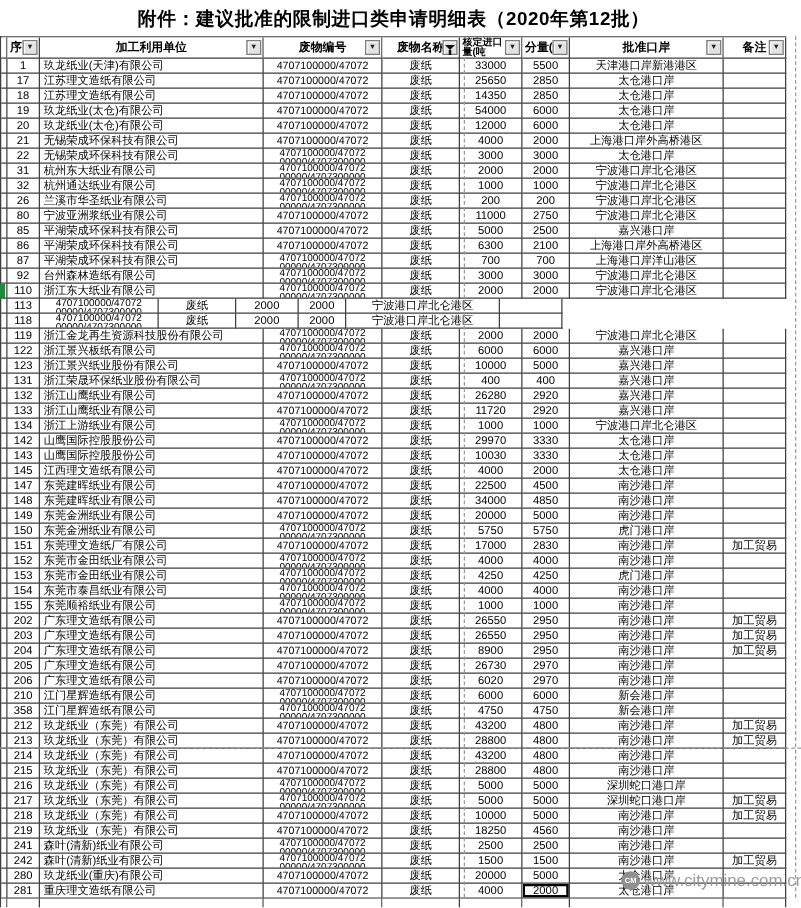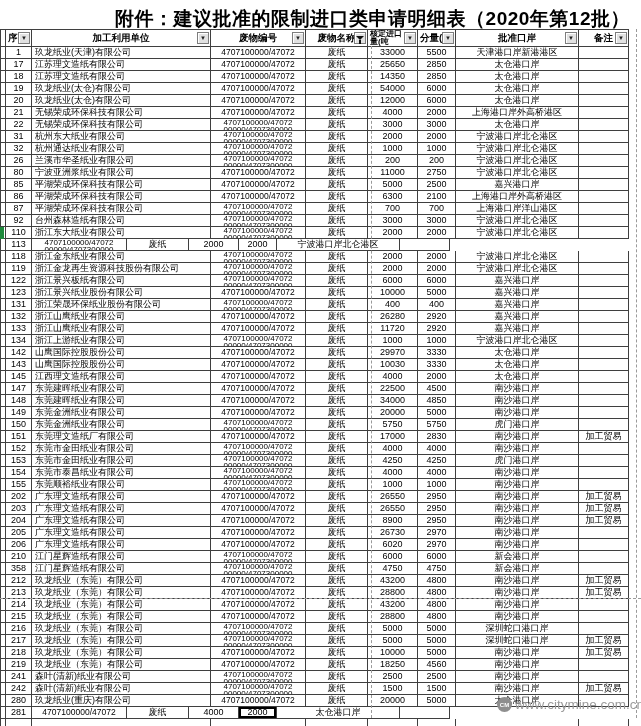--- a/index.html
+++ b/index.html
@@ -1,19 +1,19 @@
 <!DOCTYPE html>
 <html><head>
 <meta charset="utf-8">
 <style>
   html,body{margin:0;padding:0;background:#fff;}
   .stage{position:relative;width:641px;height:726px;background:#ffffff;overflow:hidden;
          font-family:"Liberation Sans",sans-serif;color:#000;}
-  .title{position:absolute;top:6px;left:0;width:630px;text-align:right;
-         font-weight:bold;font-size:19px;letter-spacing:.5px;}
+  .title{position:absolute;top:6px;left:0;width:630px;text-align:center;
+         font-weight:bold;font-size:15px;letter-spacing:.5px;}
   .tbl{position:absolute;top:29px;left:0;border-top:1px solid #3f3f3f;border-left:1px solid #3f3f3f;}
   .hrow,.row,.erow{display:flex;}
   .cell{box-sizing:border-box;border-right:1px solid #3f3f3f;border-bottom:1px solid #3f3f3f;
         overflow:hidden;white-space:nowrap;}
   .c0{width:5px;}  .c1{width:26px;} .c2{width:179px;} .c3{width:95px;}
   .c4{width:62px;} .c5{width:50px;} .c6{width:38px;}  .c7{width:123px;} .c8{width:50px;}
   .hrow{height:17px;}
   .hrow .cell{position:relative;font-weight:bold;font-size:9.5px;
               display:flex;align-items:center;justify-content:center;background:#fff;}
   .hrow .hl{justify-content:flex-start;padding-left:2px;}
@@ -292,21 +292,20 @@
           </div>
           <div class="cell c4">废纸</div>
           <div class="cell c5 num">2000</div>
           <div class="cell c6 num">2000</div>
           <div class="cell c7">宁波港口岸北仑港区</div>
           <div class="cell c8"></div>
         </div>
         <div class="row">
           <div class="cell c0"></div>
           <div class="cell c1 num">118</div>
-          <div class="cell c2 co">浙江金东纸业有限公司</div>
           <div class="cell c3 code wrap">
             <div>4707100000/47072</div>
             <div>00000/4707300000</div>
           </div>
           <div class="cell c4">废纸</div>
           <div class="cell c5 num">2000</div>
           <div class="cell c6 num">2000</div>
           <div class="cell c7">宁波港口岸北仑港区</div>
           <div class="cell c8"></div>
         </div>
@@ -758,20 +757,21 @@
           <div class="cell c3 code">4707100000/47072</div>
           <div class="cell c4">废纸</div>
           <div class="cell c5 num">20000</div>
           <div class="cell c6 num">5000</div>
           <div class="cell c7">太仓港口岸</div>
           <div class="cell c8"></div>
         </div>
         <div class="row">
           <div class="cell c0"></div>
           <div class="cell c1 num">281</div>
+          <div class="cell c2 co">重庆理文造纸有限公司</div>
           <div class="cell c3 code">4707100000/47072</div>
           <div class="cell c4">废纸</div>
           <div class="cell c5 num">4000</div>
           <div class="cell c6 num sel">2000</div>
           <div class="cell c7">太仓港口岸</div>
           <div class="cell c8"></div>
         </div>
       </div>
     <div class="erow">
       <div class="cell c0"></div>

